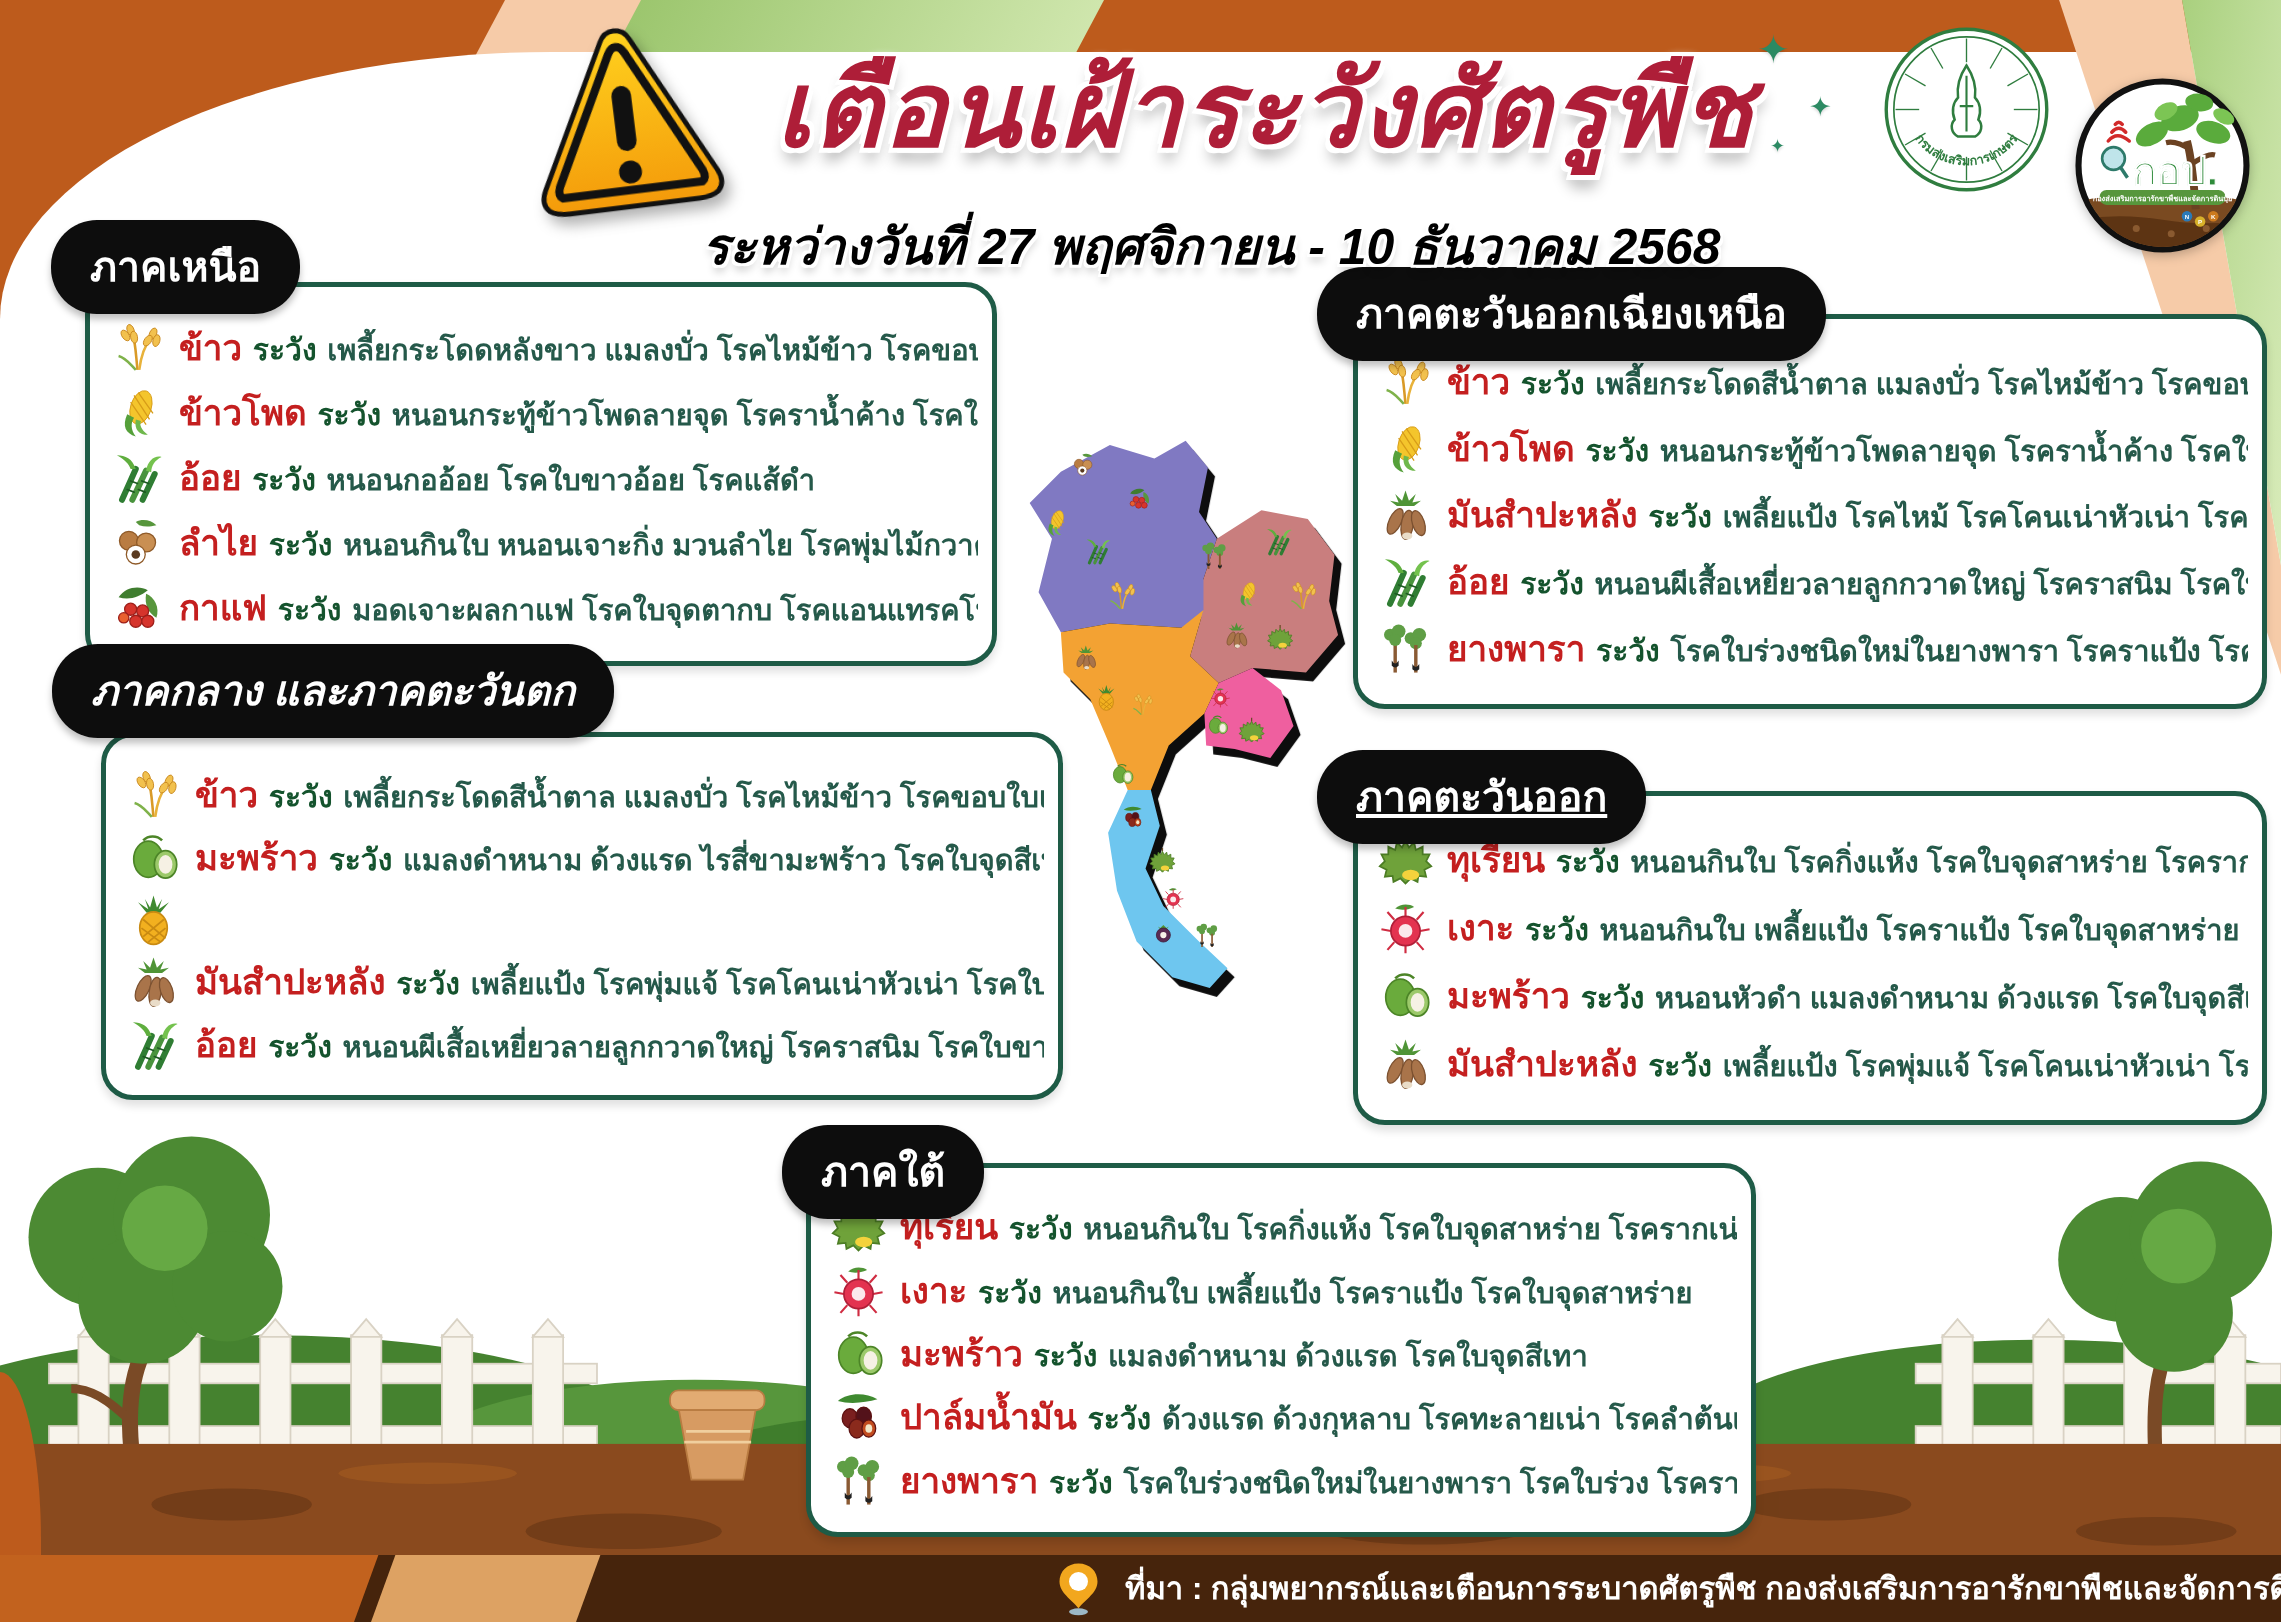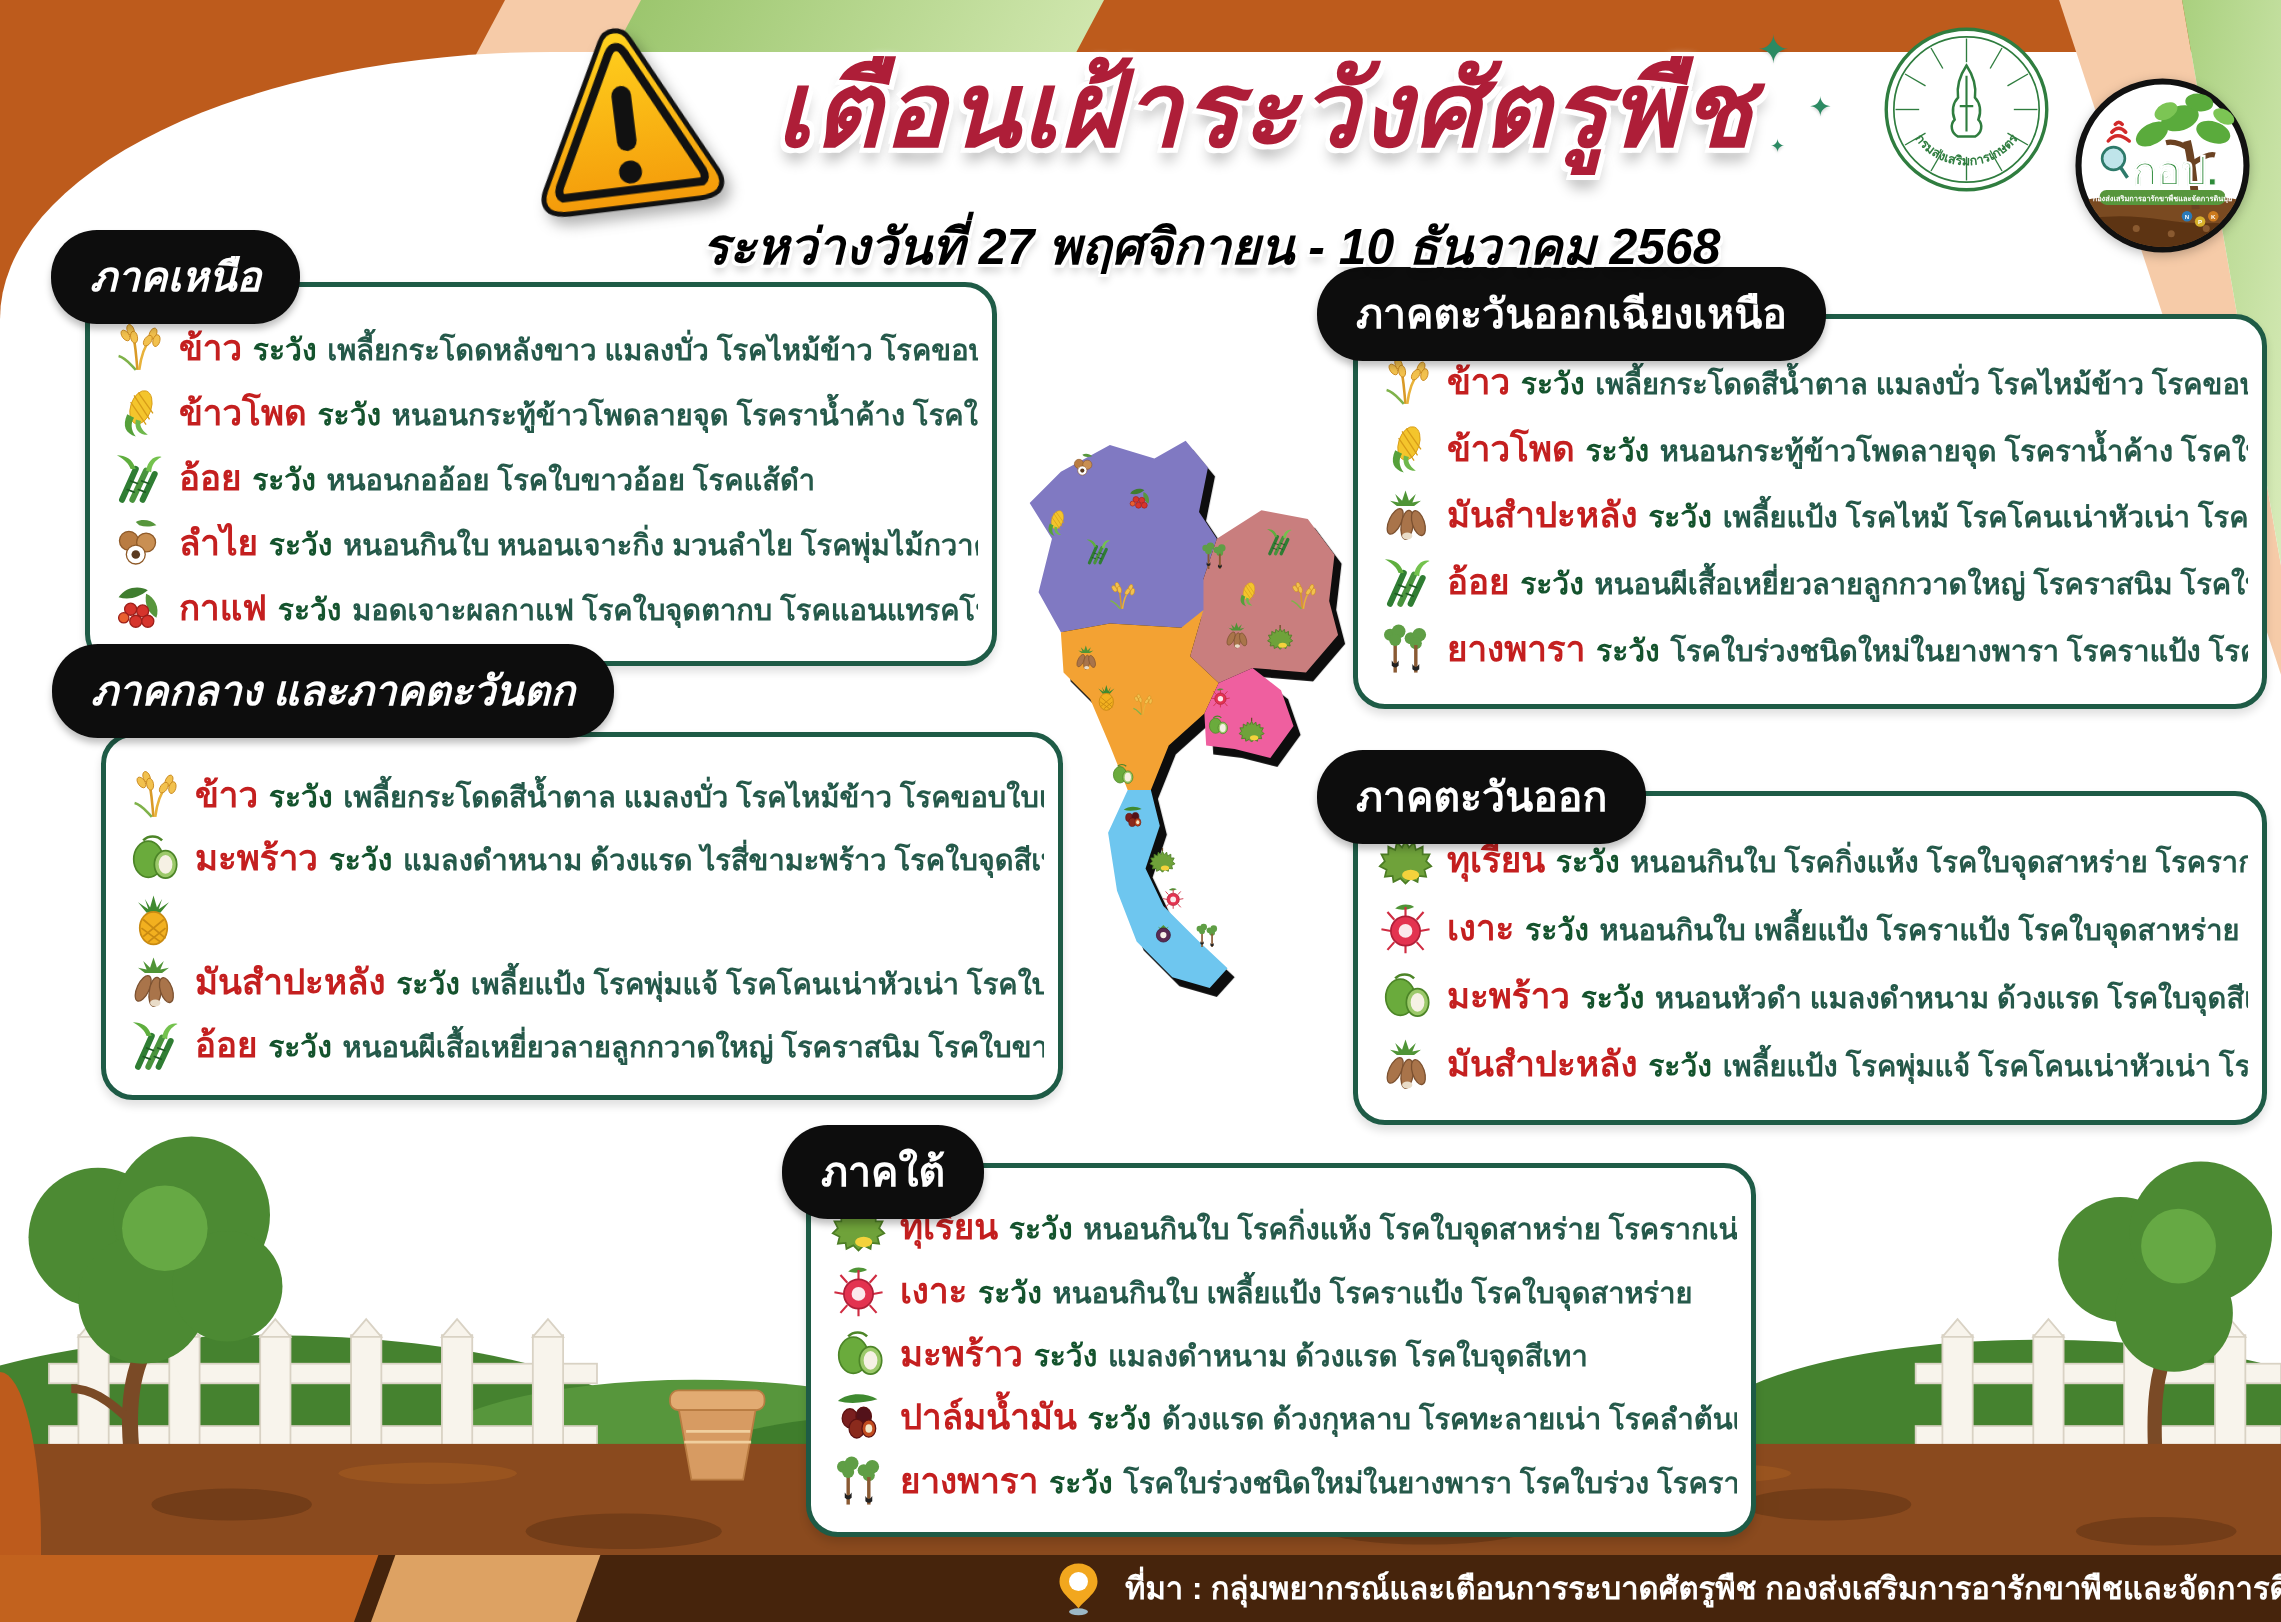--- a/index.html
+++ b/index.html
@@ -406,21 +406,21 @@
       <use href="#ic-durian" x="294" y="350" width="30" height="30"></use>
       <use href="#ic-coconut" x="150" y="400" width="28" height="28"></use>
       <use href="#ic-oilpalm" x="162" y="448" width="28" height="28"></use>
       <use href="#ic-durian" x="194" y="496" width="30" height="30"></use>
       <use href="#ic-rambutan" x="208" y="540" width="26" height="26"></use>
       <use href="#ic-mangosteen" x="196" y="578" width="28" height="28"></use>
       <use href="#ic-rubber" x="244" y="580" width="30" height="30"></use>
     </g>
   </svg>
 
-  <div class="pill" style="left:51px;top:230px;font-style:italic;">ภาคเหนือ</div>
+  <div class="pill" style="left:51px;top:220px;">ภาคเหนือ</div>
   <div class="rbox" style="left:85px;top:282px;width:902px;height:374px;">
     <div class="rows">
       <div class="row">
         <svg class="ic" viewBox="0 0 62 62" width="55" height="55">
             <use href="#ic-rice"></use>
           </svg>
         <div class="rt"><span class="crop">ข้าว</span><span class="warnw">ระวัง</span><span class="pests">เพลี้ยกระโดดหลังขาว แมลงบั่ว โรคไหม้ข้าว โรคขอบใบแห้ง</span></div>
       </div>
       <div class="row">
         <svg class="ic" viewBox="0 0 62 62" width="55" height="55">
@@ -513,21 +513,21 @@
       </div>
       <div class="row">
         <svg class="ic" viewBox="0 0 62 62" width="55" height="55">
             <use href="#ic-sugarcane"></use>
           </svg>
         <div class="rt"><span class="crop">อ้อย</span><span class="warnw">ระวัง</span><span class="pests">หนอนผีเสื้อเหยี่ยวลายลูกกวาดใหญ่ โรคราสนิม โรคใบขาวอ้อย</span></div>
       </div>
     </div>
   </div>
 
-  <div class="pill" style="left:1317px;top:750px;">ภาคตะวันออก</div>
+  <div class="pill" style="left:1317px;top:750px;text-decoration:underline;">ภาคตะวันออก</div>
   <div class="rbox" style="left:1353px;top:791px;width:904px;height:324px;">
     <div class="rows">
       <div class="row">
         <svg class="ic" viewBox="0 0 62 62" width="55" height="55">
             <use href="#ic-durian"></use>
           </svg>
         <div class="rt"><span class="crop">ทุเรียน</span><span class="warnw">ระวัง</span><span class="pests">หนอนกินใบ โรคกิ่งแห้ง โรคใบจุดสาหร่าย โรครากเน่าโคนเน่า</span></div>
       </div>
       <div class="row">
         <svg class="ic" viewBox="0 0 62 62" width="55" height="55">

